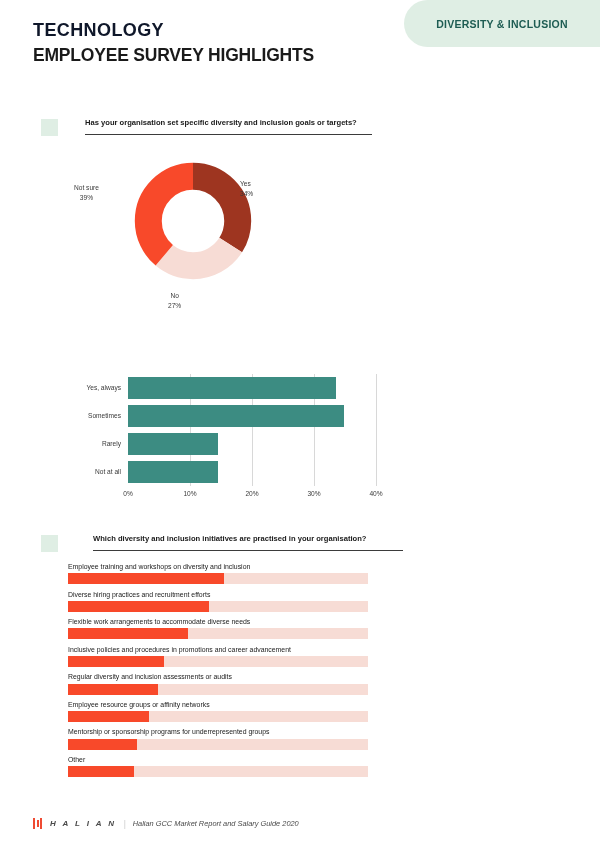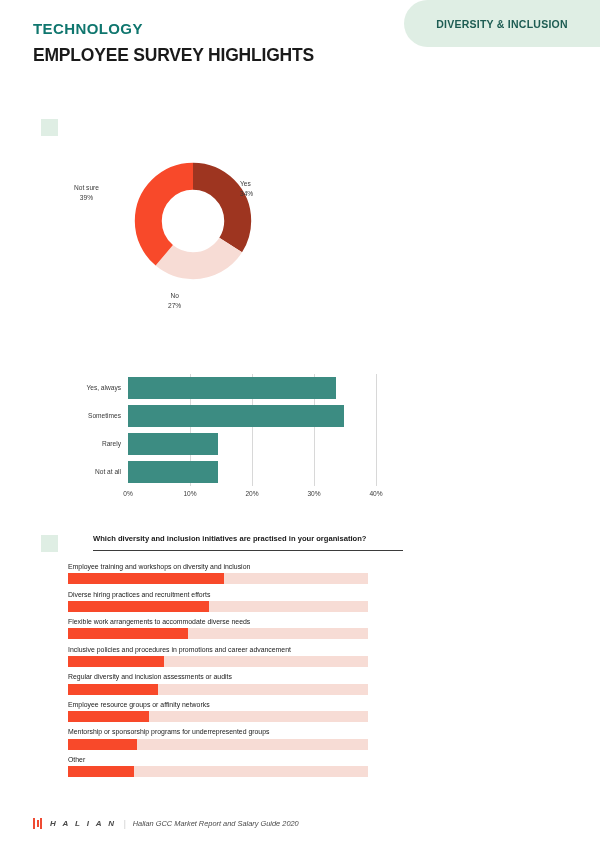--- a/index.html
+++ b/index.html
@@ -20,22 +20,22 @@
     border-bottom-left-radius: 26px;
     border-top-left-radius: 26px;
     display: flex; align-items: center; justify-content: center;
   }
   .hdr-badge span {
     font-size: 10.5px; font-weight: 700; letter-spacing: .25px;
     color: #1d5c52;
   }
   .kicker {
     position: absolute; left: 33px; top: 20px;
-    font-size: 15px; font-weight: 700; letter-spacing: .4px;
-    color: #0f766e;
+    font-size: 18px; font-weight: 700; letter-spacing: .4px;
+    color: #0f172a;
   }
   .title {
     position: absolute; left: 33px; top: 45px;
     font-size: 17.5px; font-weight: 700; letter-spacing: -.2px;
     color: #1a1a1a;
   }
 
   
   .q-row { position: absolute; display: flex; align-items: flex-start; }
   .q-marker {
@@ -104,20 +104,24 @@
 <div class="page">
 
   <div class="hdr-badge">
     <span>DIVERSITY &amp; INCLUSION</span>
   </div>
   <div class="kicker">TECHNOLOGY</div>
   <h1 class="title">EMPLOYEE SURVEY HIGHLIGHTS</h1>
 
   <div class="q-row" style="left:41px; top:118px;">
     <div class="q-marker"></div>
+    <div class="q-body" style="width:287px;">
+      <div class="q-text">Has your organisation set specific diversity and inclusion goals or targets?</div>
+      <div class="q-rule"></div>
+    </div>
   </div>
 
   <div class="donut-wrap">
     <div class="donut">
       <svg viewBox="0 0 42 42" width="118" height="118">
         <circle id="seg0" cx="21" cy="21" r="15.915" fill="transparent" stroke-width="9.6" transform="rotate(-90 21 21)" stroke="#9e3520" stroke-dasharray="34.000 66.000" stroke-dashoffset="100.000"></circle>
         <circle id="seg1" cx="21" cy="21" r="15.915" fill="transparent" stroke-width="9.6" transform="rotate(-90 21 21)" stroke="#f7dcd5" stroke-dasharray="27.000 73.000" stroke-dashoffset="66.000"></circle>
         <circle id="seg2" cx="21" cy="21" r="15.915" fill="transparent" stroke-width="9.6" transform="rotate(-90 21 21)" stroke="#f8492a" stroke-dasharray="39.000 61.000" stroke-dashoffset="39.000"></circle>
       </svg>
     </div>

